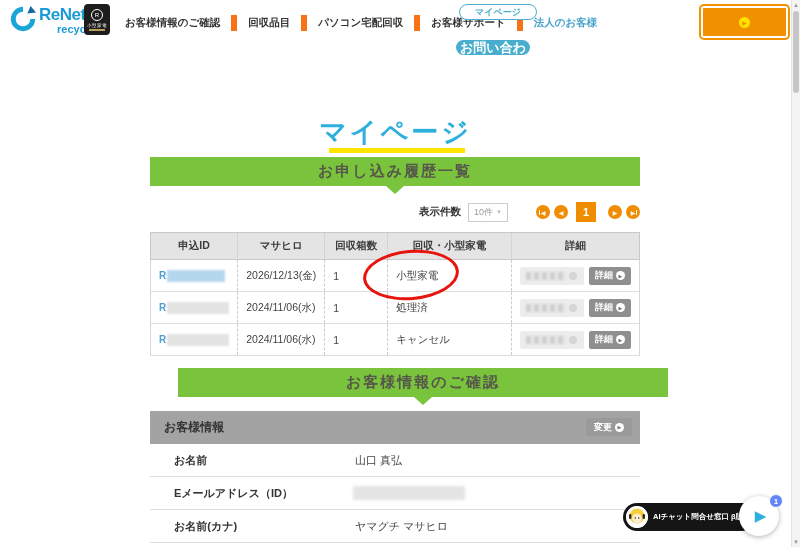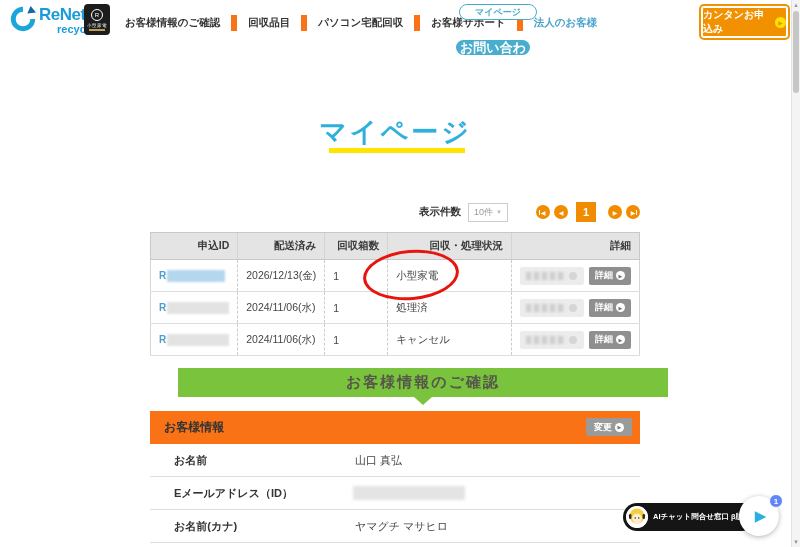--- a/index.html
+++ b/index.html
@@ -63,21 +63,21 @@
   .pg-bar-l::before, .pg-bar-r::after { content:""; position:absolute; width:1px; height:5px; background:#fff; }
   .pg-bar-l::before { left:3px; }
   .pg-bar-r::after { right:3px; }
   .pg-current { width:20px; height:20px; background:#f08c00; color:#fff; font-size:11px; font-weight:bold;
     display:flex; align-items:center; justify-content:center; margin:0 8px; cursor:pointer; }
 
   
   .history-table { position:absolute; top:232px; left:150px; width:490px; border-collapse:collapse;
     font-size:10.5px; color:#444; }
   .history-table th { background:#e4e4e4; border-top:1px solid #c8c8c8; border-bottom:1px solid #c8c8c8;
-    border-left:1px solid #d4d4d4; padding:6px 8px; text-align:right; font-size:10.5px; color:#3a3a3a; }
+    border-left:1px solid #d4d4d4; padding:6px 8px; text-align:center; font-size:10.5px; color:#3a3a3a; }
   .history-table th:first-child { border-left:1px solid #c8c8c8; }
   .history-table th:last-child { border-right:1px solid #c8c8c8; }
   .history-table td { border-bottom:1px solid #ddd; border-left:1px dashed #ccc; padding:0 8px; height:32px; }
   .history-table td:first-child { border-left:1px solid #d6d6d6; }
   .history-table td:last-child { border-right:1px solid #d6d6d6; }
   .id-link { cursor:pointer; white-space:nowrap; }
   .id-prefix { color:#4e9fd0; font-weight:bold; font-size:10px; }
   .redact { display:inline-block; height:12px; border-radius:1px; filter:blur(1.2px); vertical-align:middle; margin-left:1px; }
   .redact.blue { width:58px; background:#b5d7ee; }
   .redact.gray { width:62px; background:#e3e3e3; }
@@ -90,21 +90,21 @@
   .btn-detail { width:42px; height:18px; background:#8f8f8f; border-radius:2px; color:#fff; font-size:9px;
     font-weight:bold; display:flex; align-items:center; justify-content:center; gap:3px; cursor:pointer; }
   .arr-circle { width:9px; height:9px; background:#fff; border-radius:50%; color:#777; font-size:5px;
     display:flex; align-items:center; justify-content:center; flex:0 0 auto; }
 
   
   .annotation { position:absolute; left:363px; top:250px; width:96px; height:50px;
     border:3px solid #e8150e; border-radius:50%; transform:rotate(-5deg); pointer-events:none; }
 
   
-  .info-bar { position:absolute; top:411px; left:150px; width:490px; height:33px; background:#f97316;
+  .info-bar { position:absolute; top:411px; left:150px; width:490px; height:33px; background:#a3a3a3;
     display:flex; align-items:center; }
   .info-bar-title { margin-left:14px; font-size:12px; font-weight:bold; color:#333; }
   .btn-change { position:absolute; right:8px; top:7px; width:46px; height:18px; background:#9a9a9a;
     border-radius:2px; color:#fff; font-size:9px; font-weight:bold; display:flex; align-items:center;
     justify-content:center; gap:3px; cursor:pointer; }
   .fields { position:absolute; top:444px; left:150px; width:490px; }
   .field-row { height:33px; border-bottom:1px solid #ddd; position:relative; display:flex; align-items:center; }
   .field-label { margin-left:24px; font-size:11px; font-weight:bold; color:#333;text-align:right; }
   .field-value { position:absolute; left:205px; font-size:11px; color:#444; }
   .email-redact { position:absolute; left:203px; width:112px; height:14px; background:#e4e4e4; filter:blur(1.5px); }
@@ -160,28 +160,28 @@
       <div class="nav-item">回収品目</div>
       <div class="nav-item">パソコン宅配回収</div>
       <div class="nav-item">お客様サポート</div>
       <div class="nav-item accent">法人のお客様</div>
     </nav>
 
     <div class="pill-mypage">マイページ</div>
     <div class="pill-contact">お問い合わせ</div>
 
     <div class="apply-btn">
-      <span>カンタンお申込み</span>
       <span class="apply-arrow">▶</span>
     </div>
   </div>
 
   <div class="page-title">マイページ</div>
   <div class="title-underline"></div>
 
+  <div class="banner banner1">お申し込み履歴一覧</div>
 
   <div class="controls">
     <span class="dc-label">表示件数</span>
     <div class="dc-select">
       <span>10件</span>
       <span class="dc-caret">▼</span>
     </div>
     <div class="pager">
       <div class="pg-circle pg-bar-l">◀</div>
       <div class="pg-circle">◀</div>
@@ -195,23 +195,23 @@
     <colgroup>
         <col style="width:82px">
         <col style="width:78px">
         <col style="width:68px">
         <col style="width:136px">
         <col style="width:126px">
       </colgroup>
     <thead>
       <tr>
         <th>申込ID</th>
-        <th>配送済み</th>
+        <th>マサヒロ</th>
         <th>回収箱数</th>
-        <th>回収・処理状況</th>
+        <th>回収・小型家電</th>
         <th>詳細</th>
       </tr>
     </thead>
     <tbody>
       <tr>
         <td><span class="id-link"><span class="id-prefix">R</span><span class="redact blue"></span></span></td>
         <td>2026/12/13(金)</td>
         <td>1</td>
         <td>小型家電</td>
         <td>

